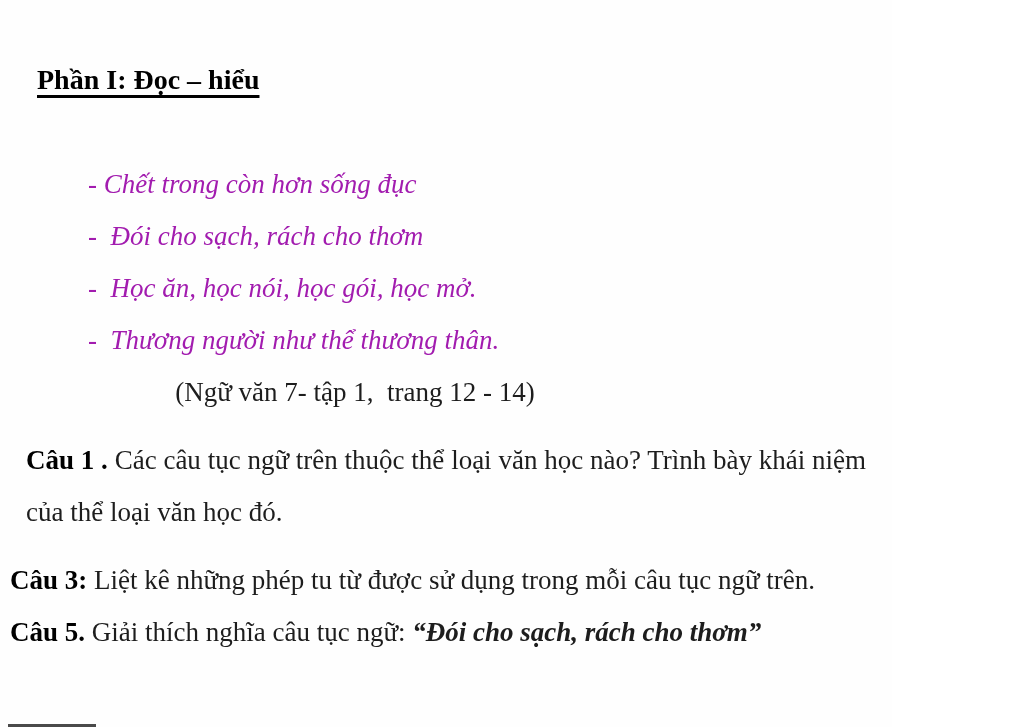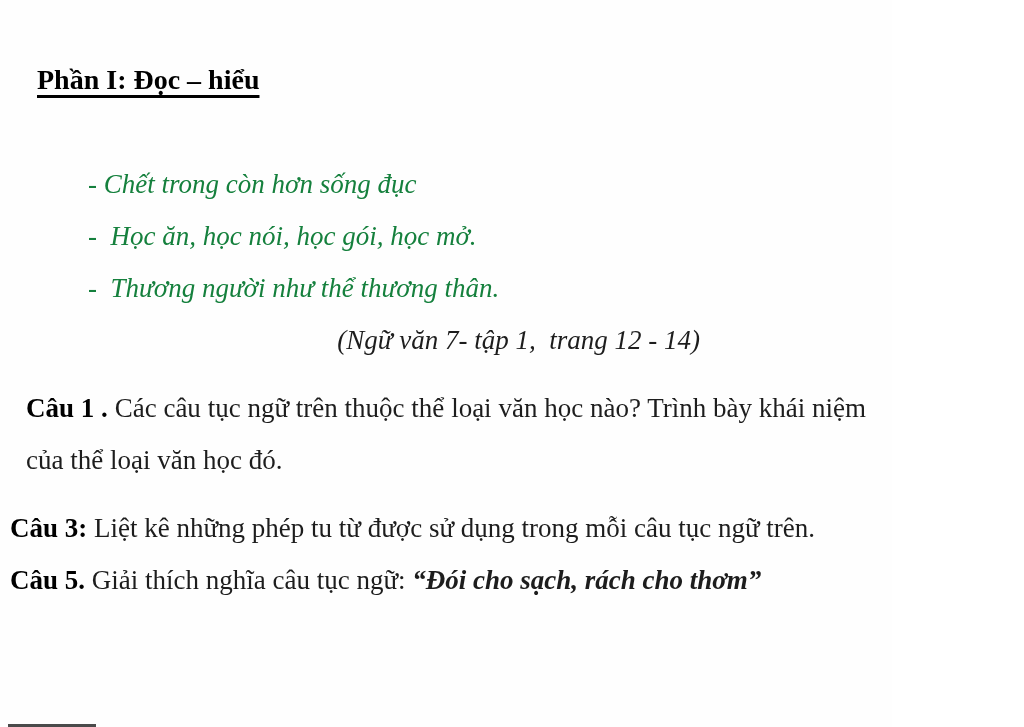--- a/index.html
+++ b/index.html
@@ -29,25 +29,24 @@
     color: #000;
     text-decoration: underline;
     text-decoration-thickness: 2.5px;
     text-underline-offset: 6px;
   }
   .indent {
     padding-left: 78px;
   }
   .proverb {
     font-style: italic;
-    color: #15803d;
+    color: #a21caf;
   }
   .citation {
-    font-style: italic;
-    text-align: right;
+    text-align: center;
     padding-right: 182px;
   }
   .question {
     line-height: 52px;
     text-align: justify;
   }
   .q-label {
     font-weight: 700;
     color: #000;
   }
@@ -69,20 +68,21 @@
 <body>
 
 <div class="page">
 
   <div class="row">
     <span class="doc-title">Phần I: Đọc – hiểu</span>
   </div>
 
 
   <div class="row indent proverb">- Chết trong còn hơn sống đục</div>
+  <div class="row indent proverb">-  Đói cho sạch, rách cho thơm</div>
   <div class="row indent proverb">-  Học ăn, học nói, học gói, học mở.</div>
   <div class="row indent proverb">-  Thương người như thể thương thân.</div>
 
   <div class="row citation">(Ngữ văn 7- tập 1,  trang 12 - 14)</div>
 
   <p class="question" style="margin:16px"><span class="q-label">Câu 1 .</span> <span>Các câu tục ngữ trên thuộc thể loại văn học nào? Trình bày khái niệm của thể loại văn học đó.</span></p>
 
 
   <p class="question" style="margin:0"><span class="q-label">Câu 3:</span> <span>Liệt kê những phép tu từ được sử dụng trong mỗi câu tục ngữ trên.</span></p>
 

